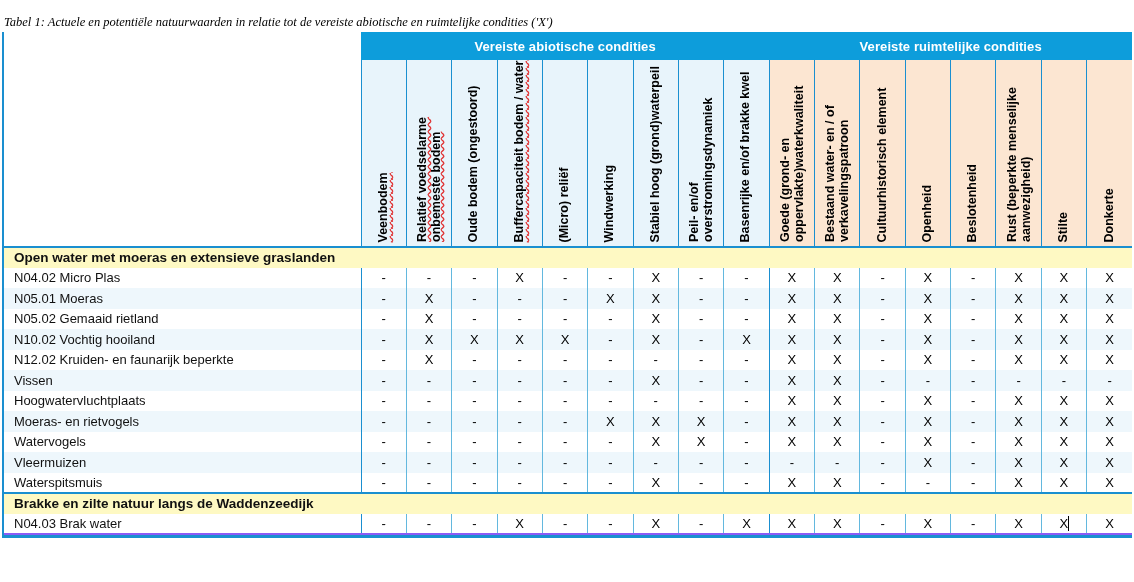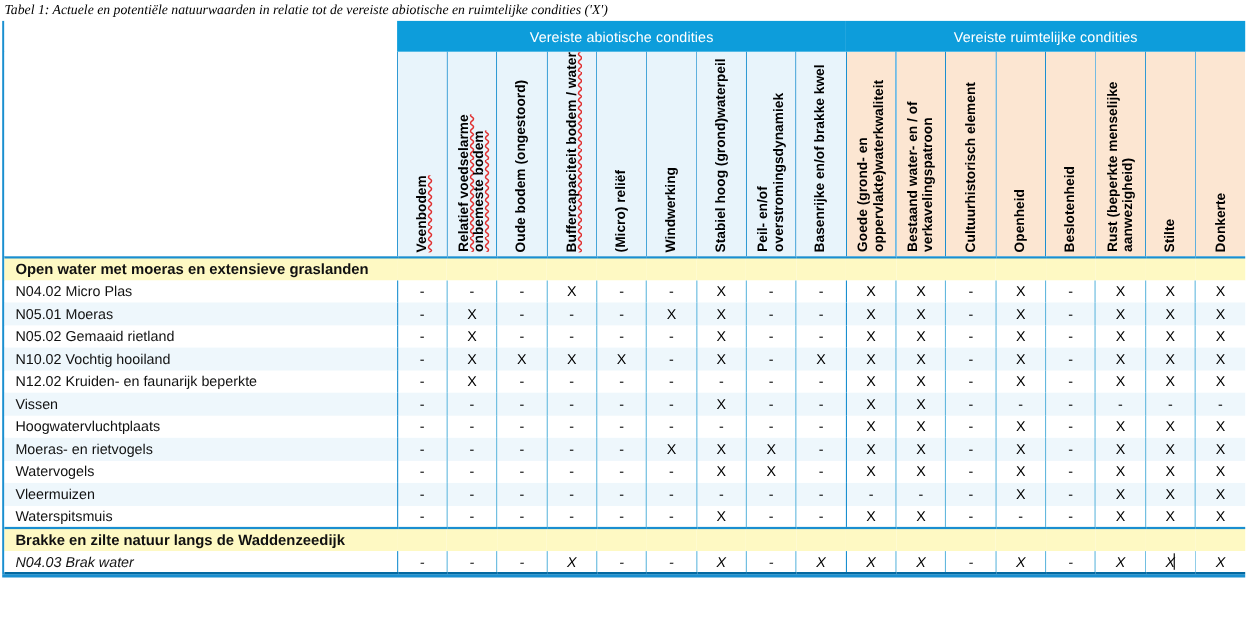--- a/index.html
+++ b/index.html
@@ -12,20 +12,21 @@
     height: 582px;
     font-family: "Liberation Sans", sans-serif;
     overflow: hidden;
   }
 
   #page {
     position: relative;
     width: 1134px;
     height: 428px;
     box-sizing: border-box;
+    margin-top: 13px;
   }
 
   
   .caption {
     font-family: "Liberation Serif", serif;
     font-style: italic;
     font-size: 12.5px;
     color: #000000;
     padding: 2px 0 3px 4px;
     line-height: 14px;
@@ -46,21 +47,21 @@
     table-layout: fixed;
     width: 1128px;
     font-size: 12.5px;
     color: #000;
   }
 
   
   .band {
     background: #0d9ddb;
     color: #ffffff;
-    font-weight: normal;
+    font-weight: bold;
     font-size: 13px;
     height: 26px;
     vertical-align: middle;
     letter-spacing: .1px;
     border: none;
   }
   .band-spacer { background: #ffffff; height: 10px; border: none; padding: 0; }
 
   
   tr.headrow th {
@@ -133,21 +134,21 @@
   }
 
   tbody tr { height: 20.5px; }
   tbody tr.alt td { background: #eef7fc; }
   tbody tr.plain td { background: #ffffff; }
 
   tbody tr.section-row td { background: #fef9c3; }
   tbody tr.section-row td.cell { border-left-color: transparent; }
 
   tr.sep-top td { border-top: 2px solid #1a8fd0; }
-  tr.sep-bottom td { border-bottom: 2px solid #0369a1; font-style: italic; }
+  tr.sep-bottom td { border-bottom: 2px solid #8b5cf6; }
 
   .cursorcell { position: relative; }
   .cursorcell::after {
     content: "";
     position: absolute;
     top: 2px;
     left: 58%;
     width: 1px;
     height: 15px;
     background: #000;

